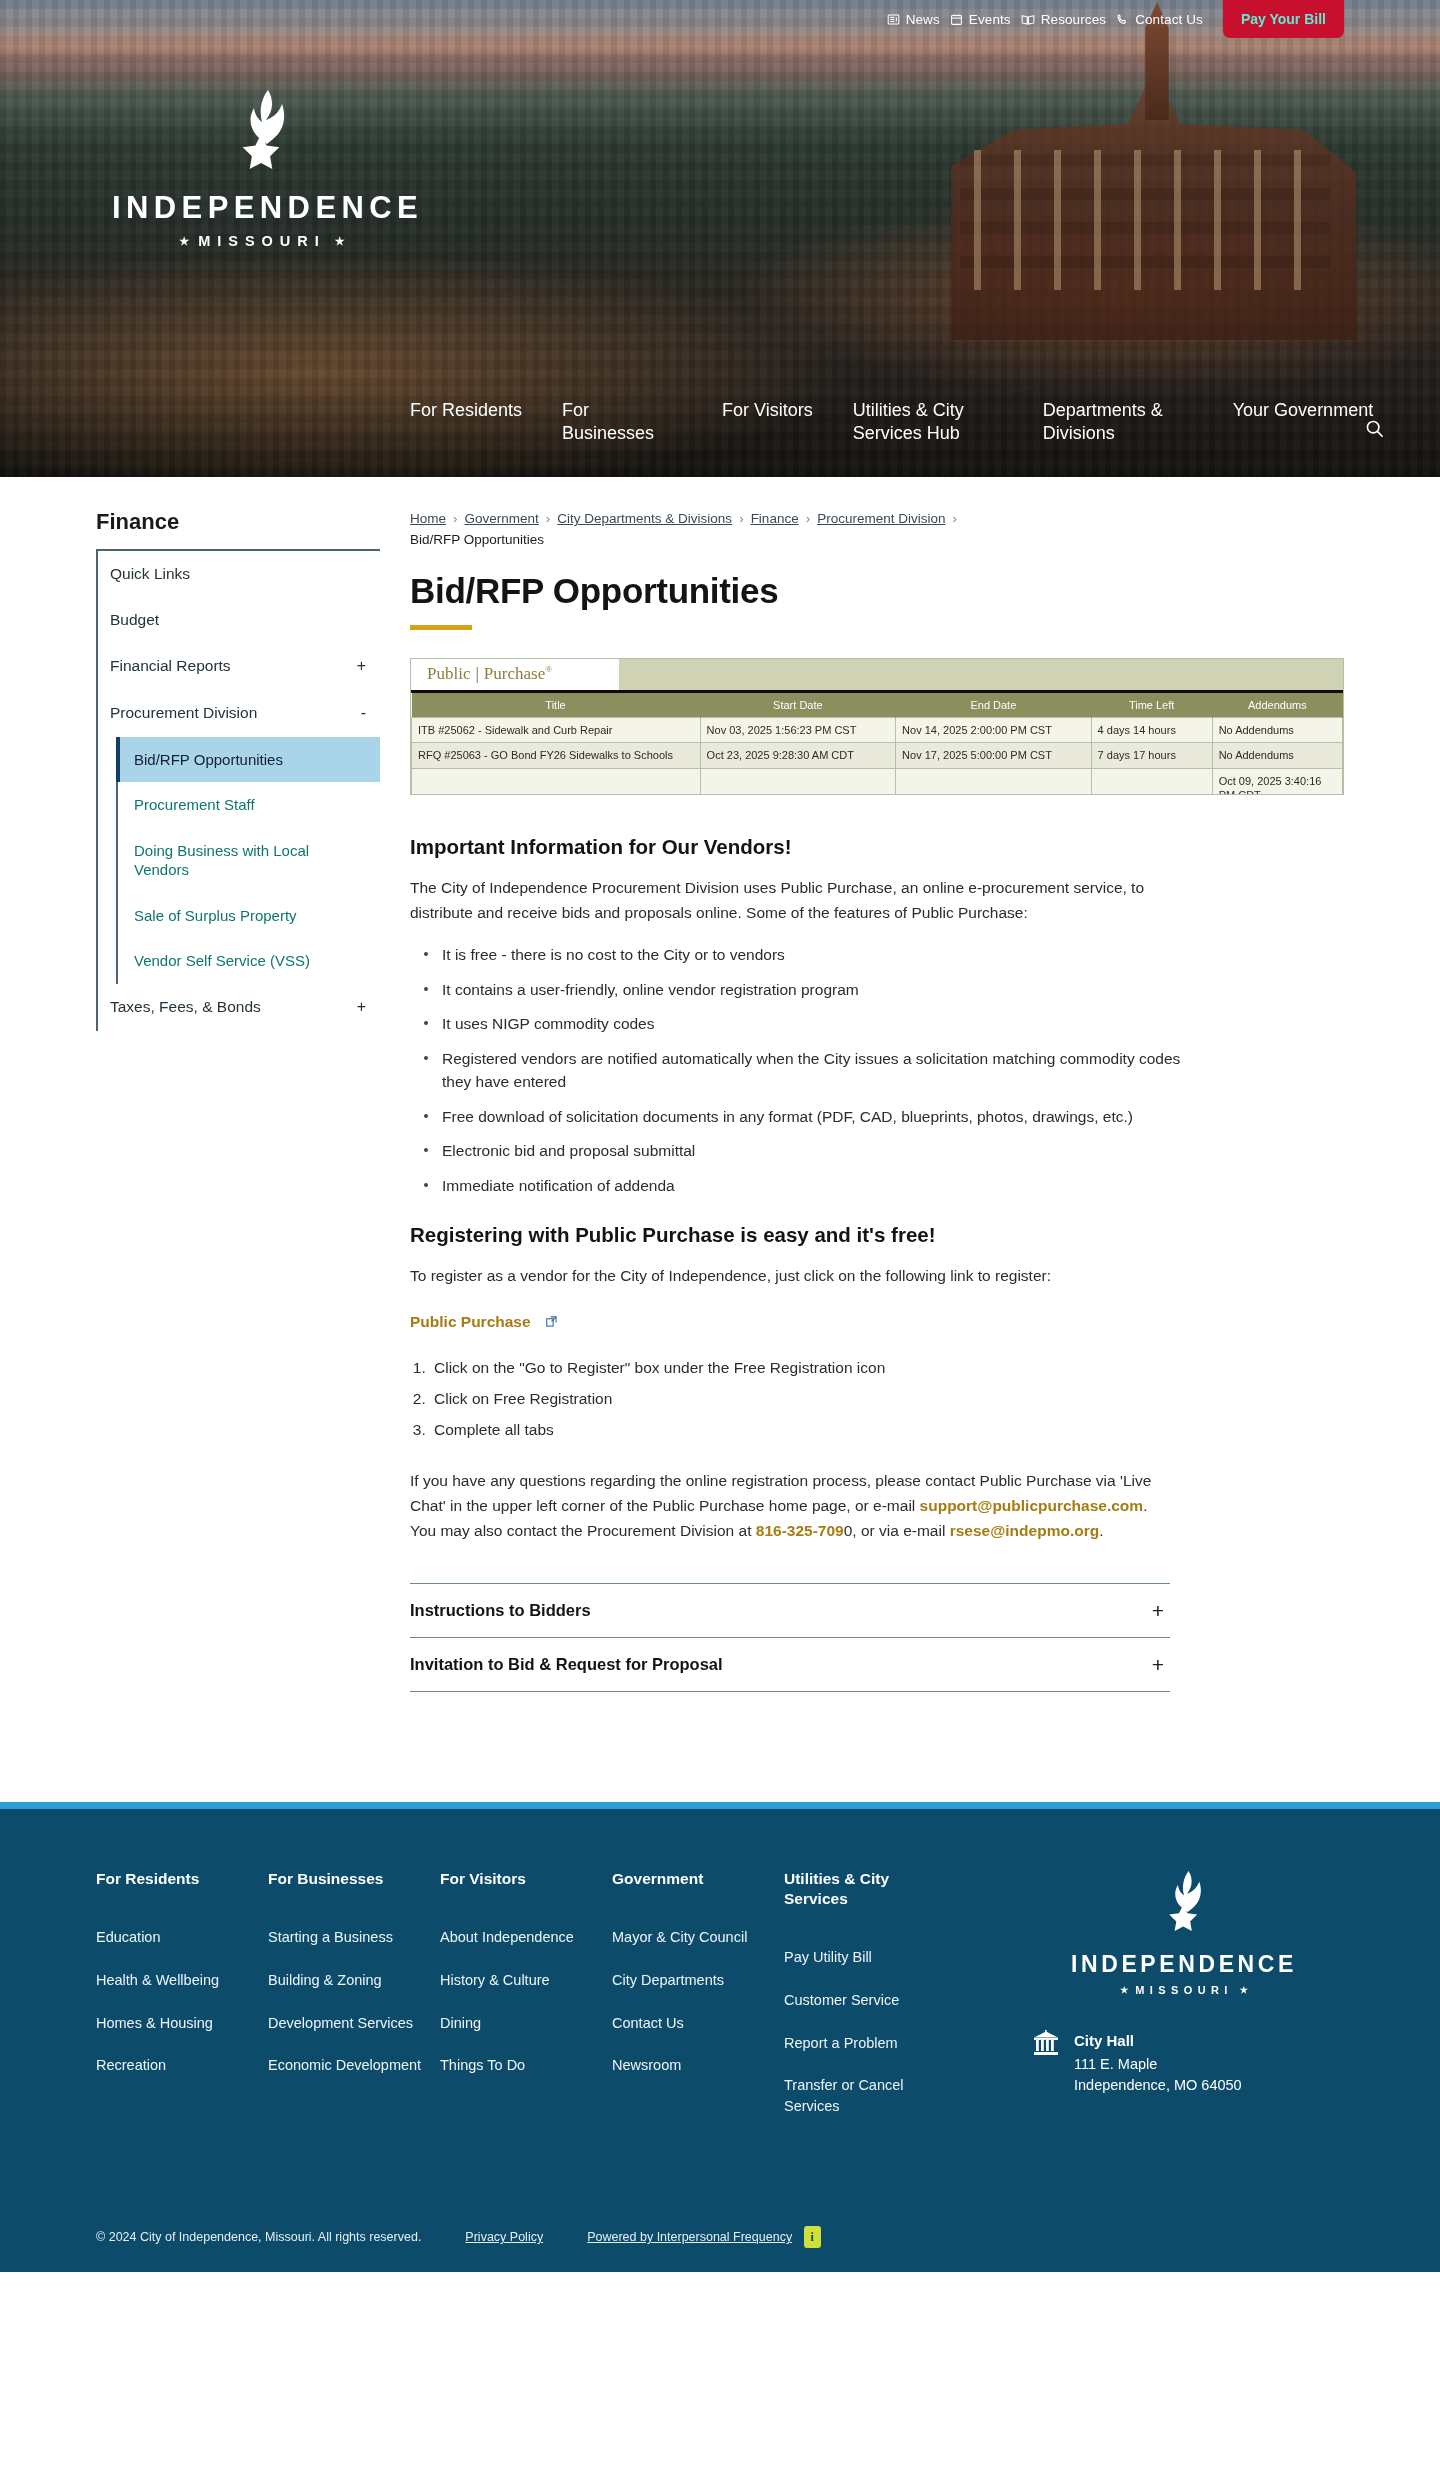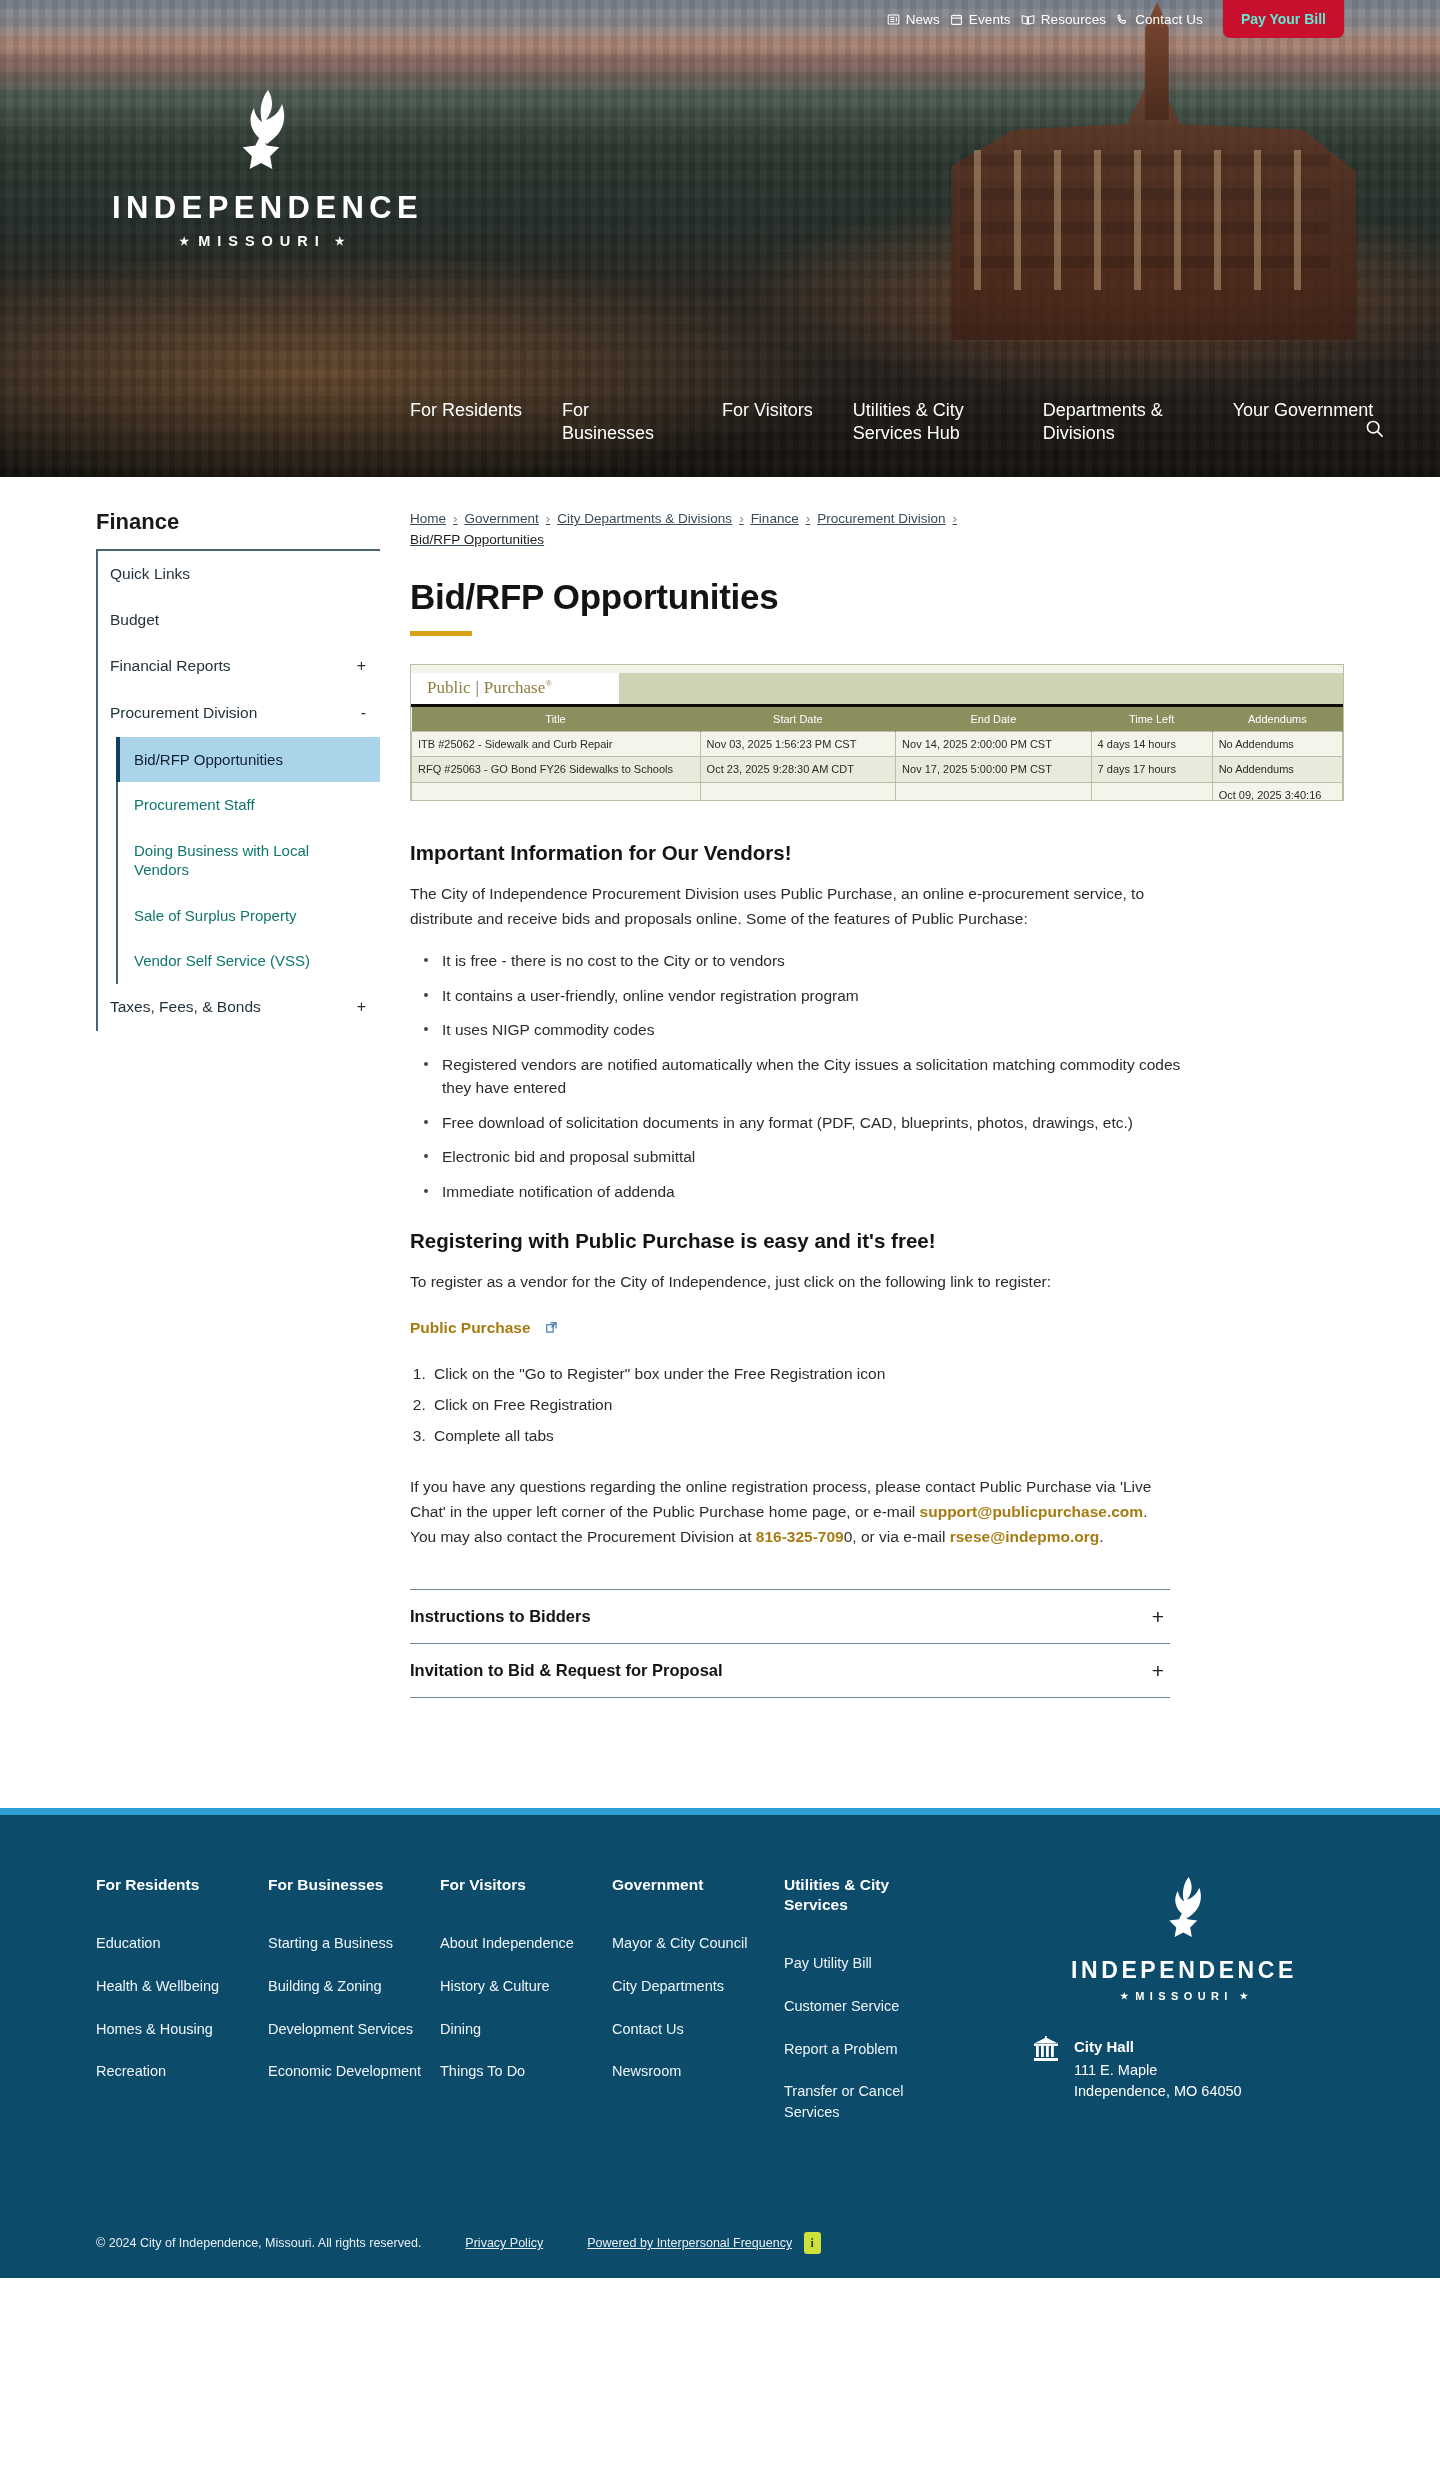--- a/index.html
+++ b/index.html
@@ -180,23 +180,22 @@
   }
   .side-tail { border-left: 2px solid #4a6472; }
 
   .content { flex: 1; padding-left: 14px; min-width: 0; }
 
   
   .crumbs {
     font-size: 13.5px;
     color: #3a4a54;
     line-height: 1.55;
-    margin-bottom: 26px;
+    margin-bottom: 20px;
     max-width: 700px;
-    text-decoration: underline;
   }
   .crumbs a { text-decoration: underline; color: #3a4a54; }
   .crumbs .sep { padding: 0 7px; color: #7d8b93; }
   .crumbs .cur { color: #1c1c1c; }
 
   h1.page-title {
     font-size: 35px;
     font-weight: 700;
     color: #141414;
     letter-spacing: -.3px;
@@ -211,21 +210,20 @@
     border: 1px solid #b9bfa4;
     background: #f3f3ea;
     max-height: 137px;
     overflow: hidden;
     margin-bottom: 40px;
   }
   .pp-brand {
     background: #cfd3b3;
     padding: 0;
     display: flex;
-    margin-top: 8px;
   }
   .pp-logo {
     background: #fff;
     padding: 5px 16px 6px;
     font-family: "Liberation Serif", serif;
     font-size: 17px;
     color: #8d7d3e;
     min-width: 208px;
   }
   .pp-logo .bar { color: #6c6a53; padding: 0 5px; }

